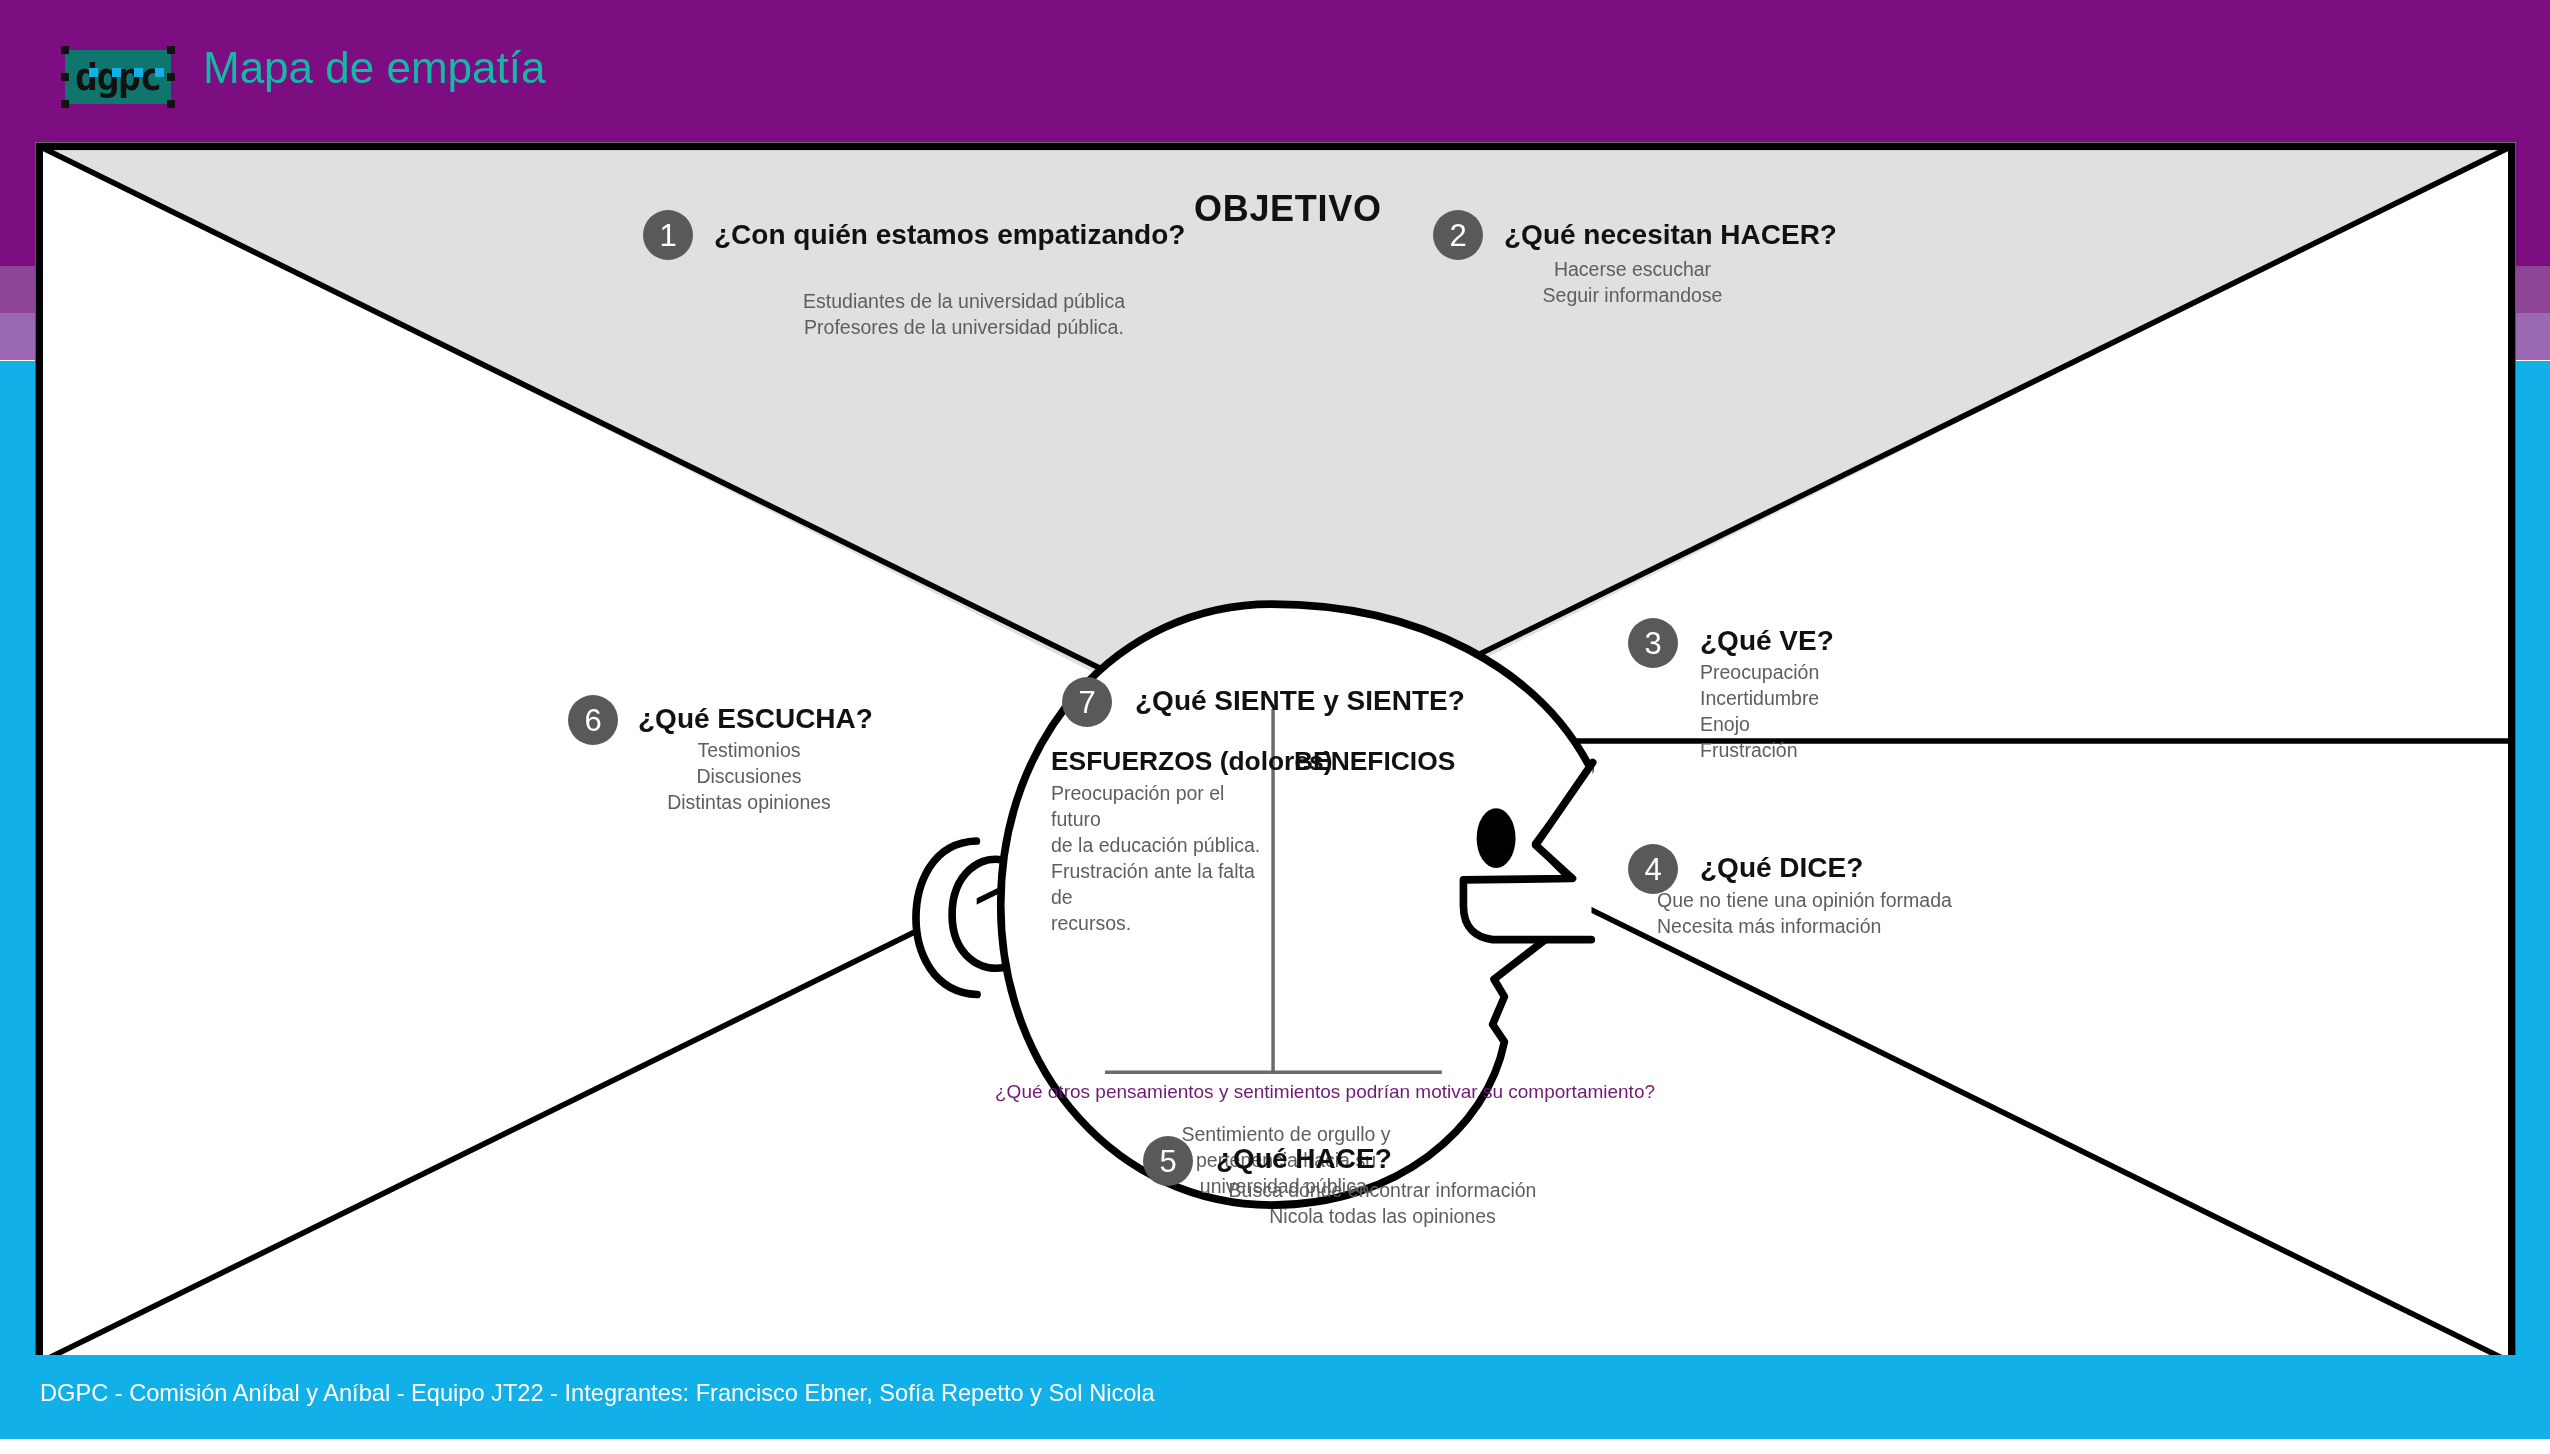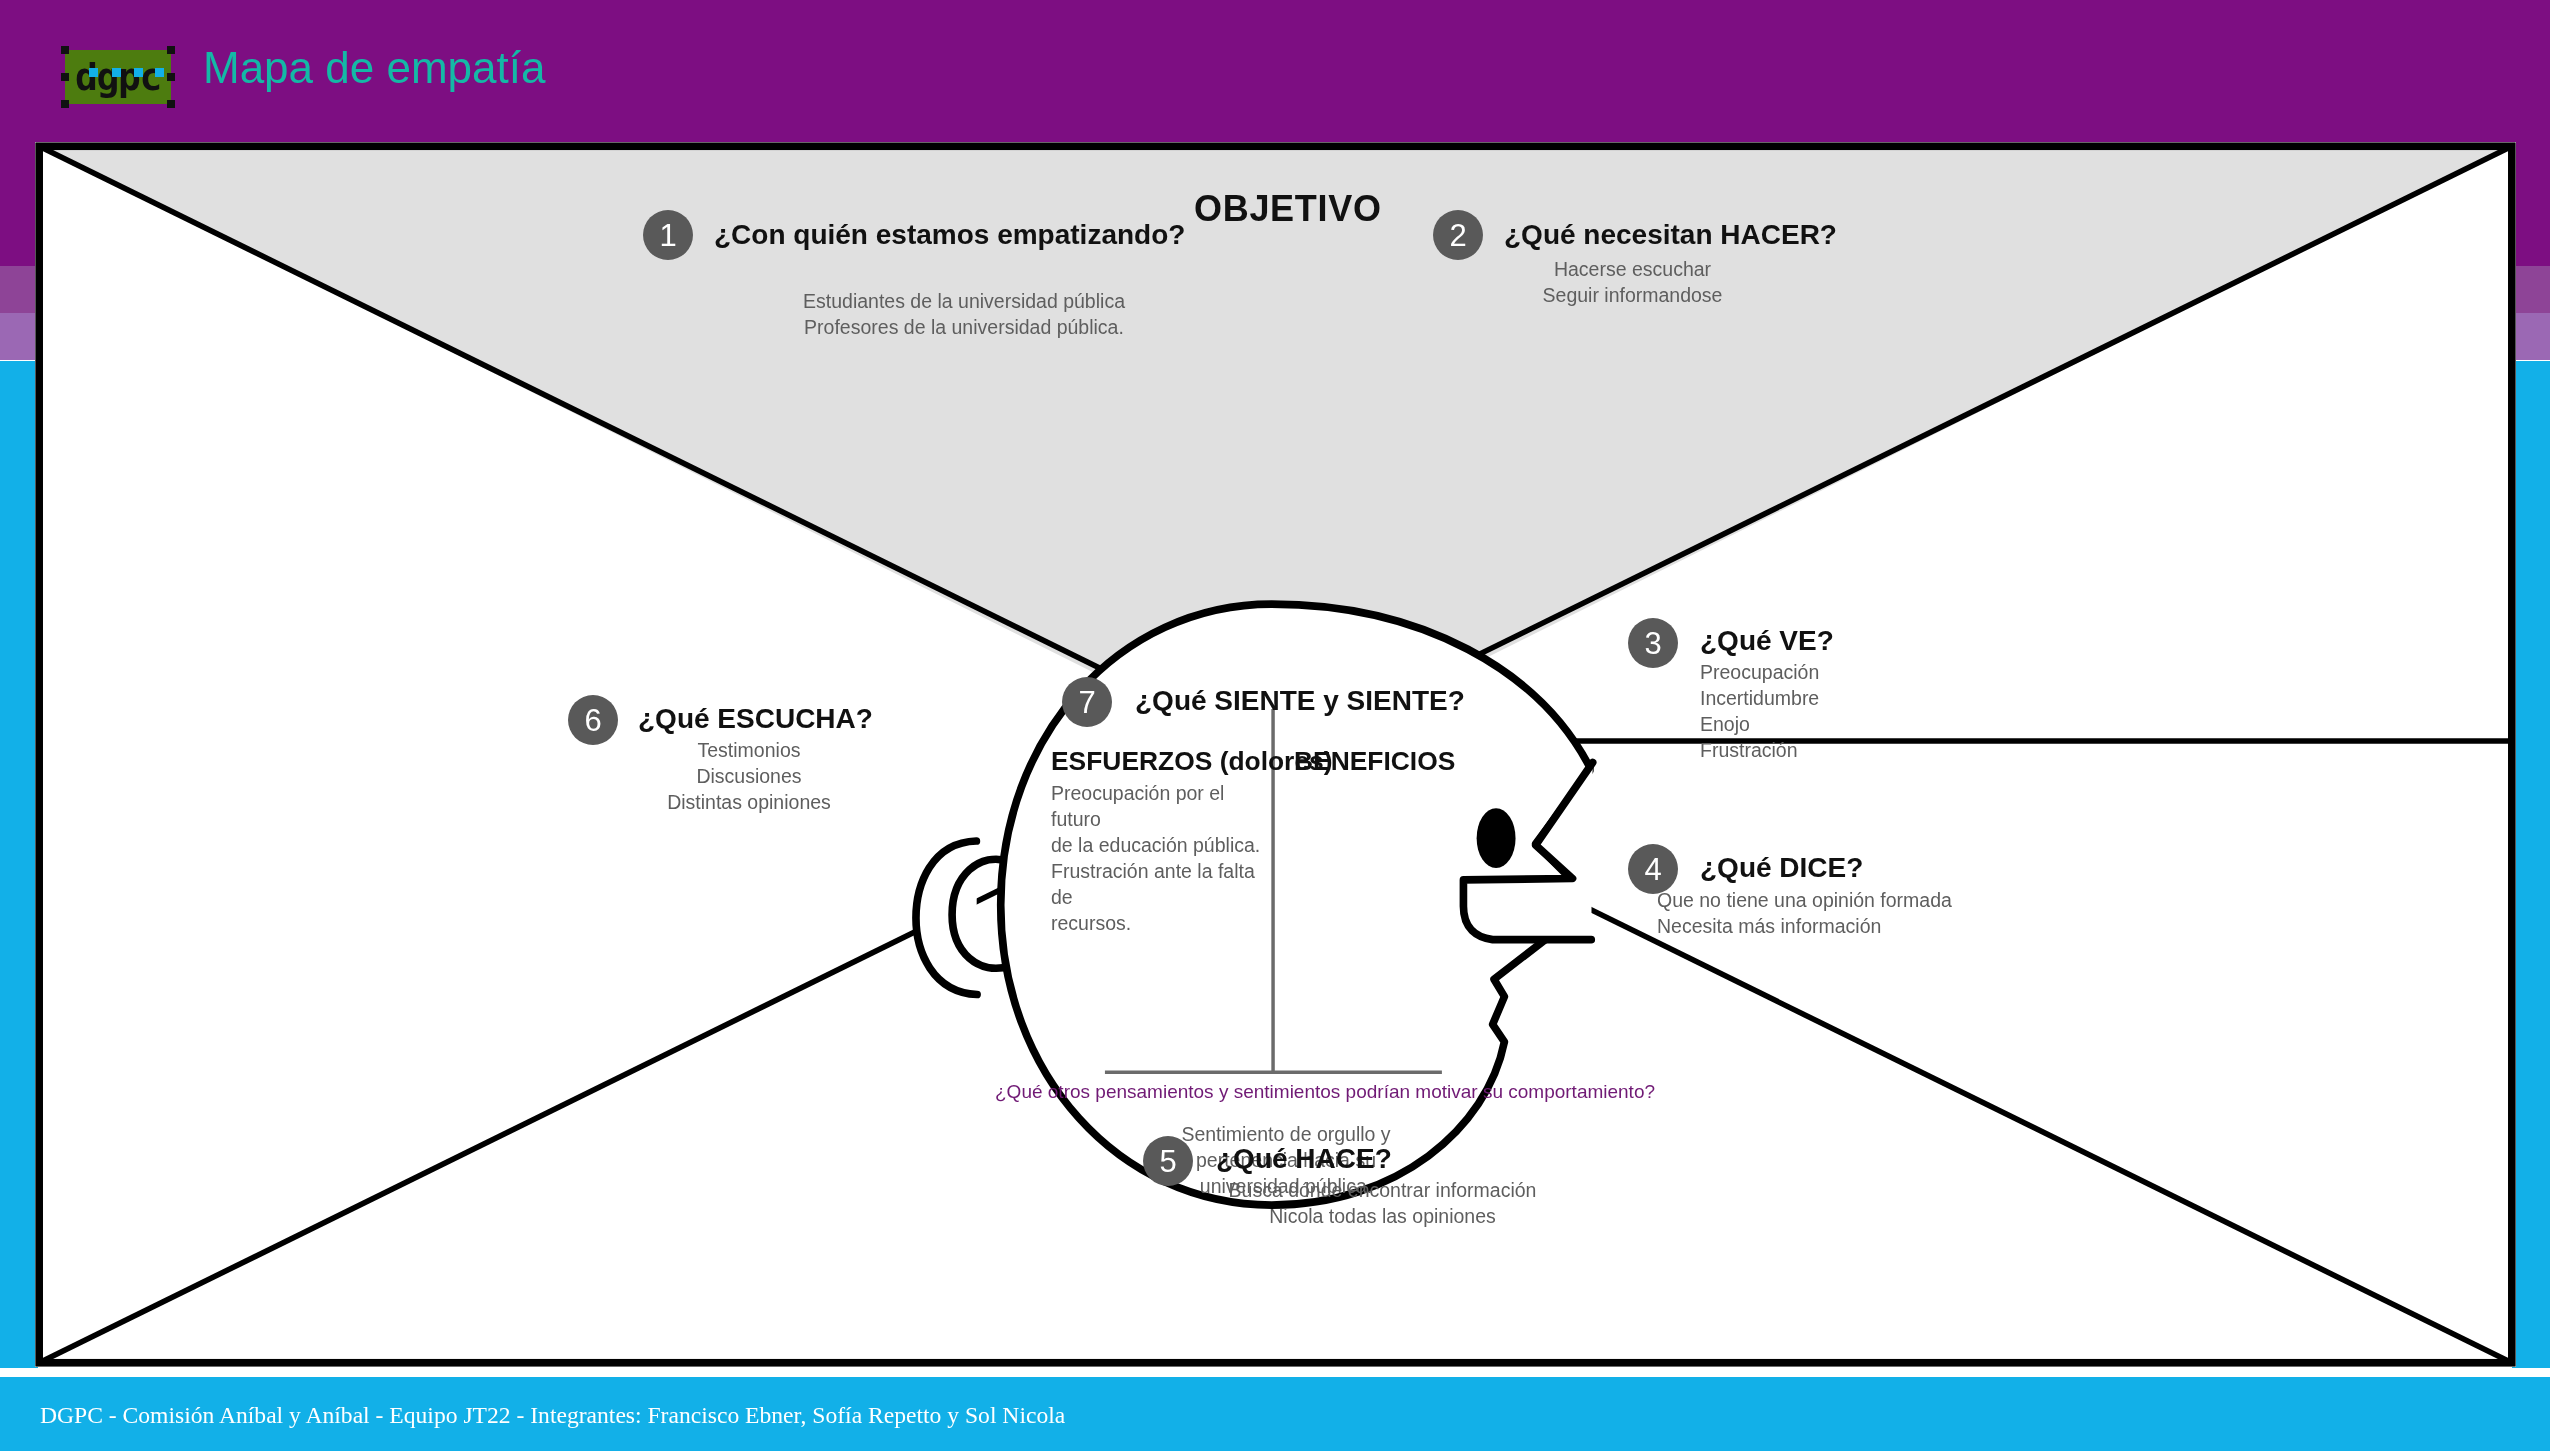--- a/index.html
+++ b/index.html
@@ -14,21 +14,21 @@
     background:#ffffff;
   }
 
   
   .header-band{
     position:absolute; left:0; top:0; width:2550px; height:142px;
     background:#7D0E82;
   }
   .logo-box{
     position:absolute; left:65px; top:50px; width:106px; height:54px;
-    background:#4d7c0f;
+    background:#0f766e;
     display:flex; align-items:center; justify-content:center;
   }
   .logo-text{
     font-family:"DejaVu Sans Mono",monospace;
     font-weight:700;
     font-size:38px;
     letter-spacing:-1.4px;
     color:#111111;
     line-height:1;
     position:relative;
@@ -46,23 +46,22 @@
 
   
   .side-band{position:absolute; width:38px;}
   .band-purple{background:#7D0E82;}
   .band-mauve {background:#8E4497;}
   .band-lilac {background:#9B68B4;}
   .band-cyan  {background:#12B0E8;}
 
   
   .footer-band{
-    position:absolute; left:0; bottom:4px; width:2550px; height:74px;
+    position:absolute; left:0; bottom:16px; width:2550px; height:84px;
     background:#12B0E8;
-    font-family:Liberation Serif, serif;
   }
   .footer-text{
     position:absolute; left:40px; top:25px;
     color:#ffffff; font-size:23.6px; font-weight:400;
     white-space:nowrap;
   }
 
   
   .board{
     position:absolute; left:35px; top:142px;

